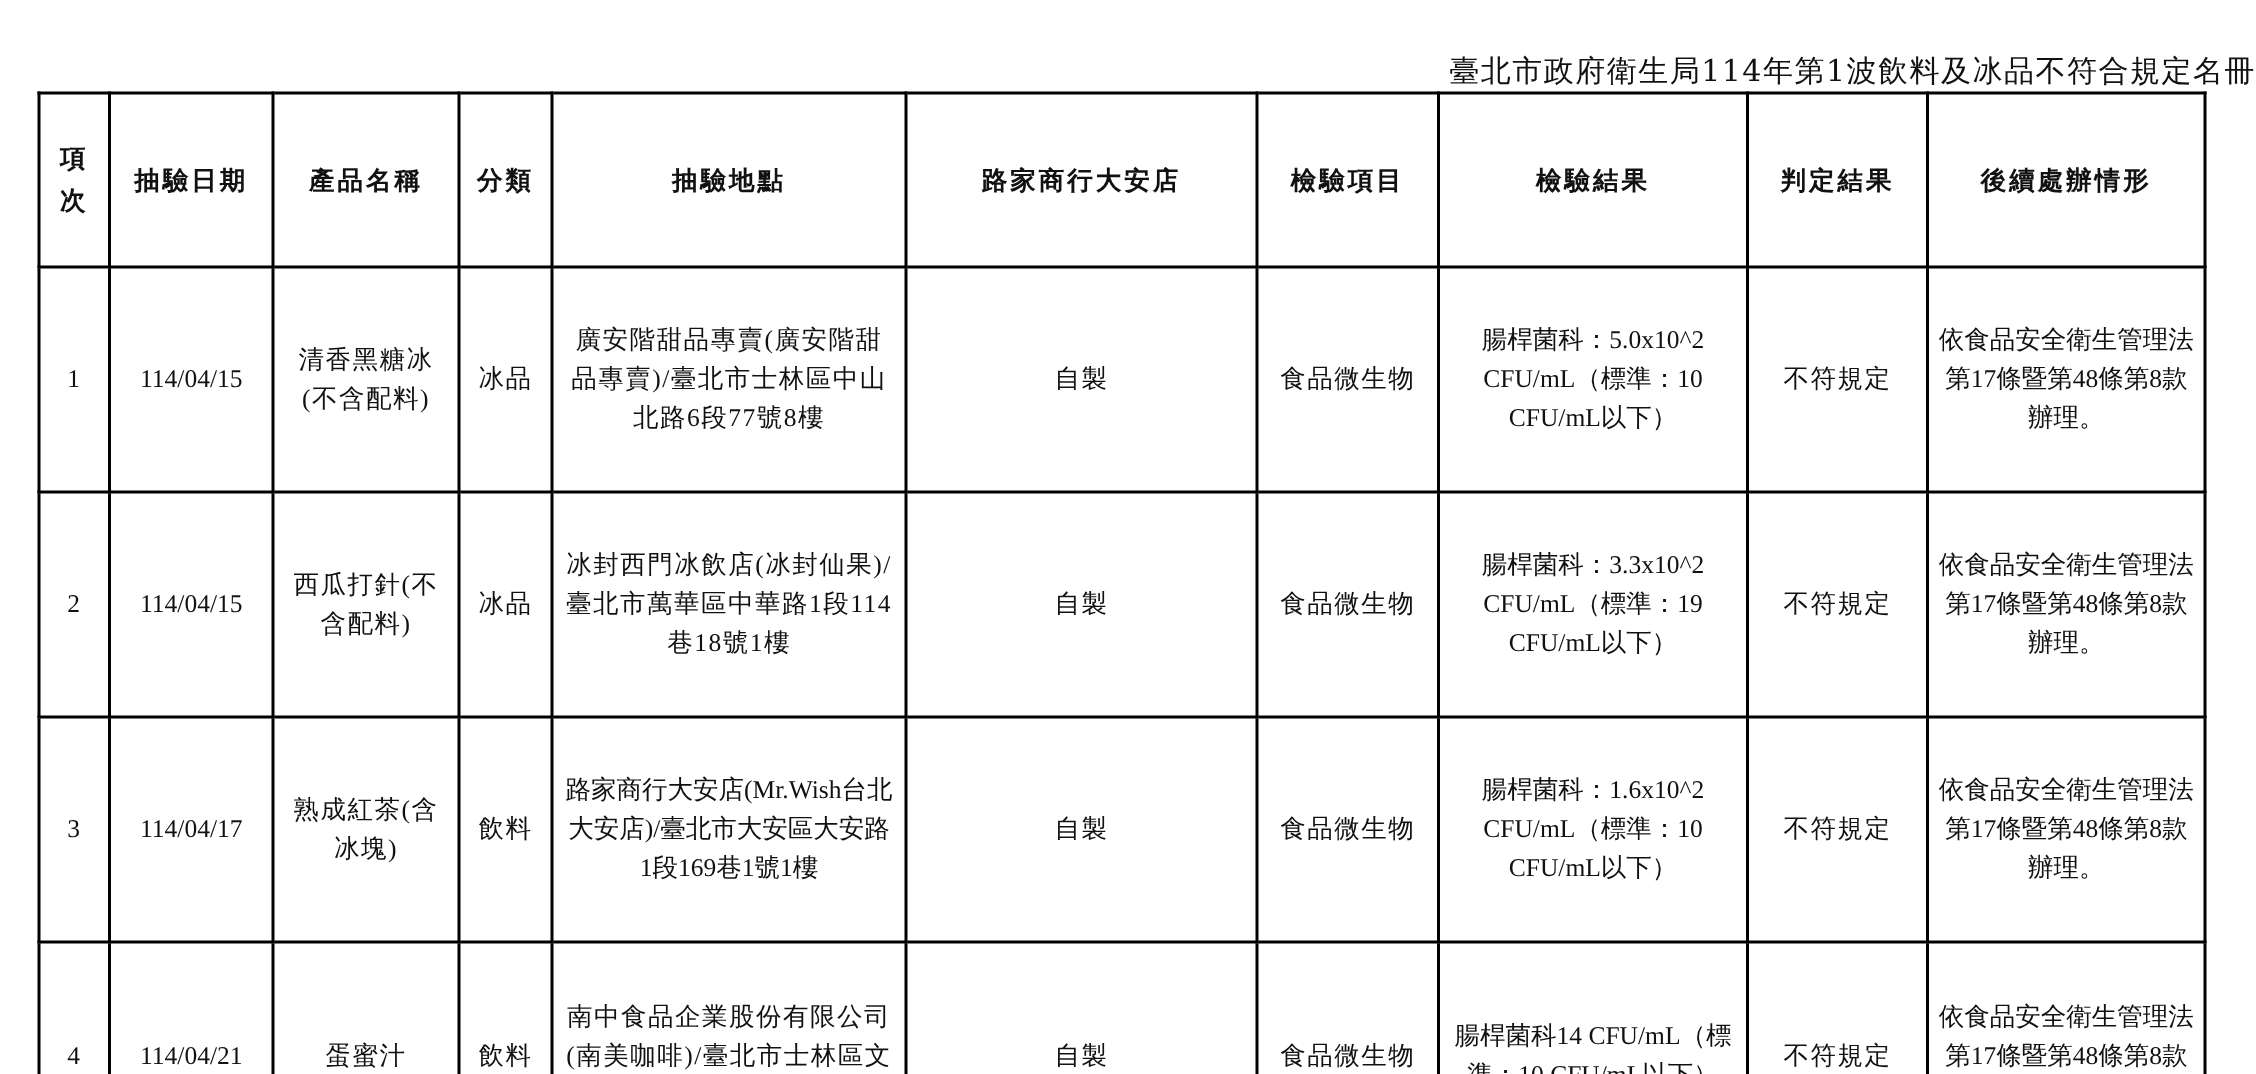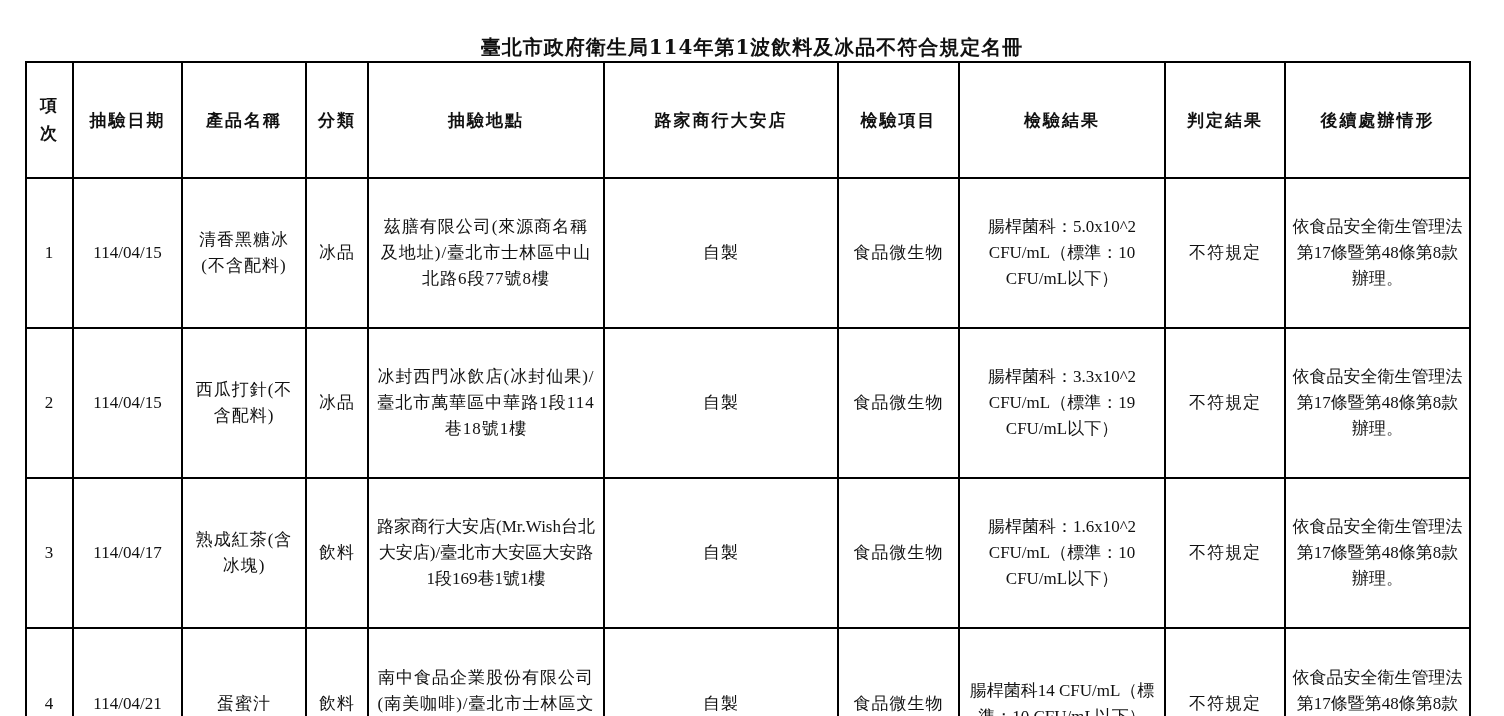--- a/index.html
+++ b/index.html
@@ -1,19 +1,19 @@
 <!DOCTYPE html>
 <html><head>
 <meta charset="utf-8">
 <style>
   html, body { margin: 0; padding: 0; background: #ffffff; }
   body { width: 1504px; height: 716px; position: relative; overflow: hidden;
          font-family: "DejaVu Serif", "Liberation Serif", serif; color: #111; }
-  .title { position: absolute; left: 0; top: 34px; width: 1504px; text-align: center;
-           font-size: 20px; font-weight: bold; letter-spacing: 1px; line-height: 26px; }
+  .title { position: absolute; left: 0; top: 34px; width: 1504px; text-align: right;
+           font-size: 20px; font-weight: normal; letter-spacing: 1px; line-height: 26px; }
   table { position: absolute; left: 25px; top: 61px; border-collapse: collapse;
           table-layout: fixed; width: 1444px; font-family: Liberation Serif, serif; }
   th, td { border: 2px solid #000; text-align: center; vertical-align: middle;
            padding: 12px 6px; }
   th { font-size: 17px; font-weight: bold; height: 90px; letter-spacing: 2px; }
   td { font-size: 17px; font-weight: normal; height: 124px; line-height: 26px;
        letter-spacing: 1px; }
   tr.last td { height: 125px; }
   .narrow { letter-spacing: 0; text-align: center; }
 </style>
@@ -48,21 +48,21 @@
       <th>判定結果</th>
       <th>後續處辦情形</th>
     </tr>
   </thead>
   <tbody>
     <tr>
       <td>1</td>
       <td class="narrow">114/04/15</td>
       <td>清香黑糖冰(不含配料)</td>
       <td>冰品</td>
-      <td>茲膳有限公司(來源商名稱及地址)/臺北市士林區中山北路6段77號8樓</td>
+      <td>廣安階甜品專賣(廣安階甜品專賣)/臺北市士林區中山北路6段77號8樓</td>
       <td>自製</td>
       <td>食品微生物</td>
       <td class="narrow">腸桿菌科：5.0x10^2 CFU/mL（標準：10 CFU/mL以下）</td>
       <td>不符規定</td>
       <td class="narrow">依食品安全衛生管理法第17條暨第48條第8款辦理。</td>
     </tr>
     <tr>
       <td>2</td>
       <td class="narrow">114/04/15</td>
       <td>西瓜打針(不含配料)</td>

